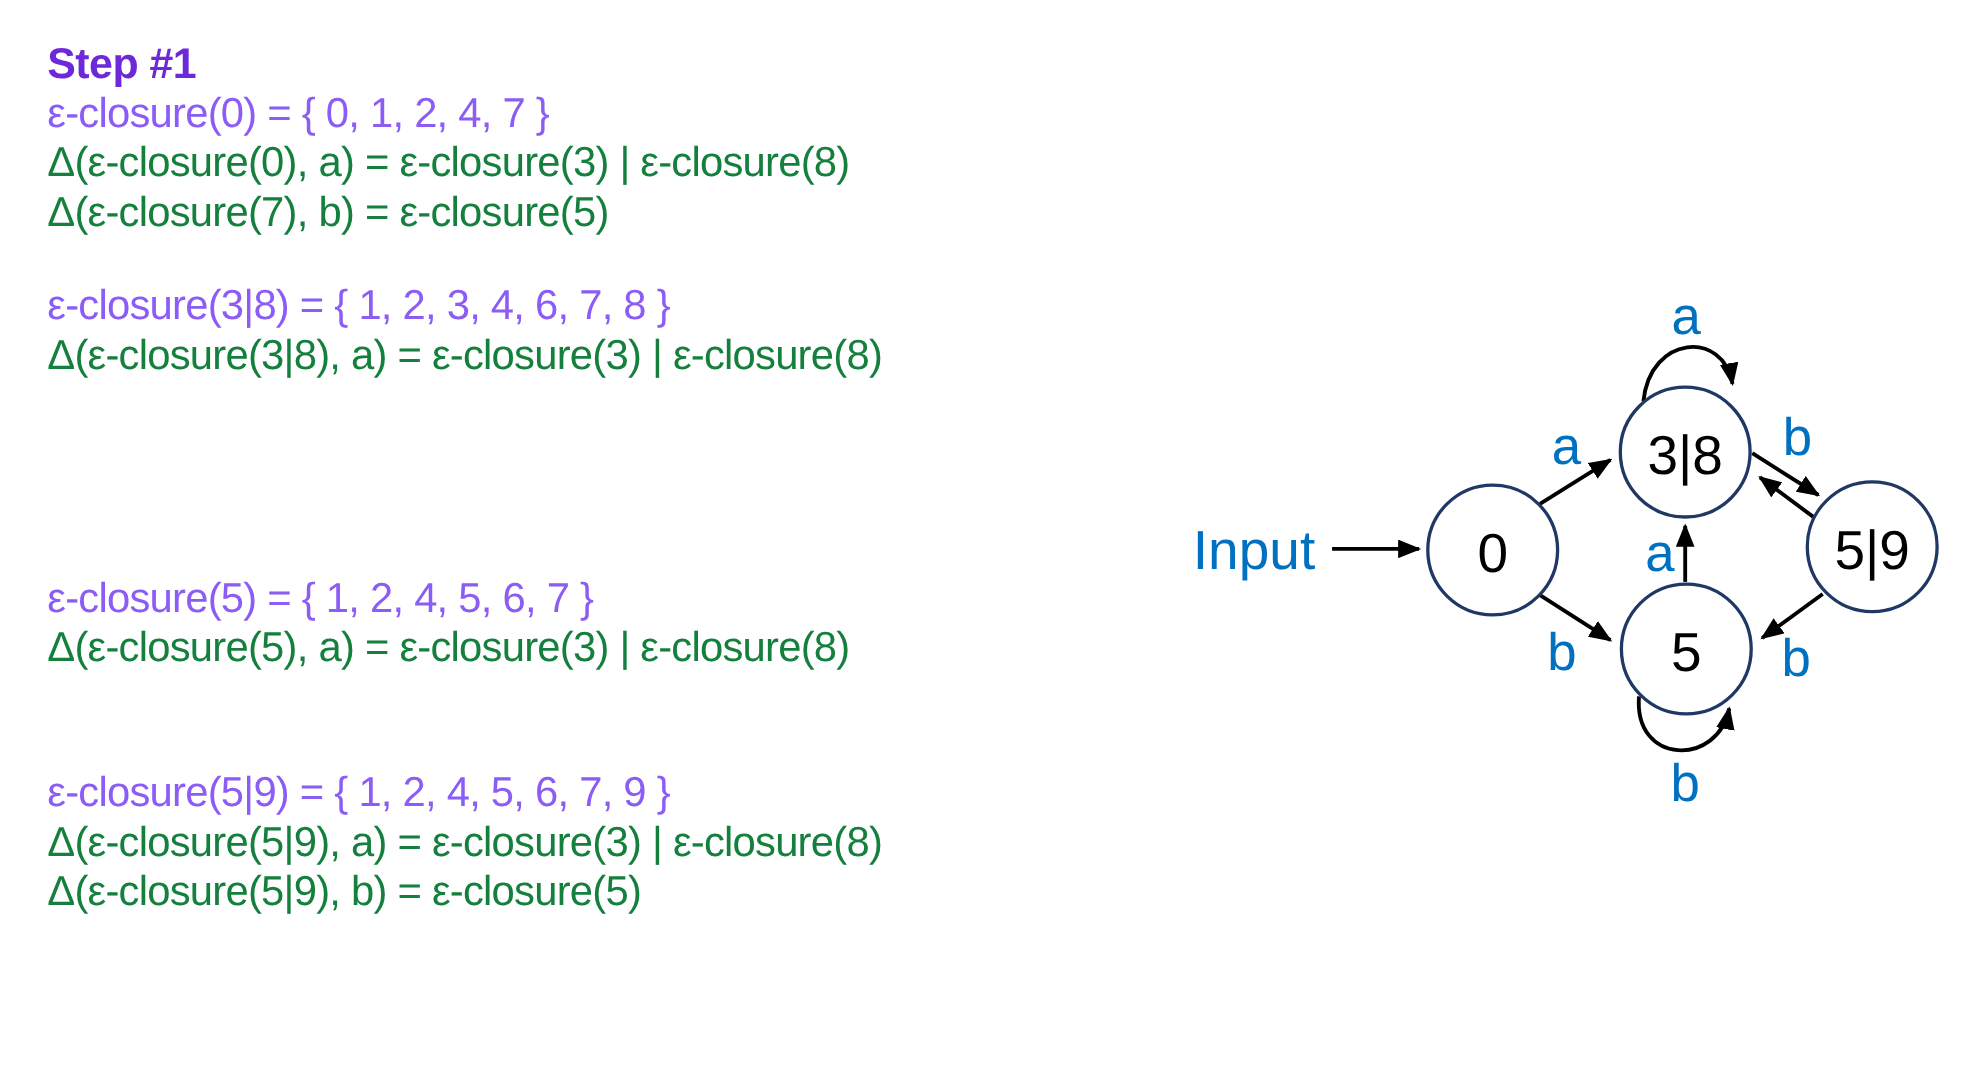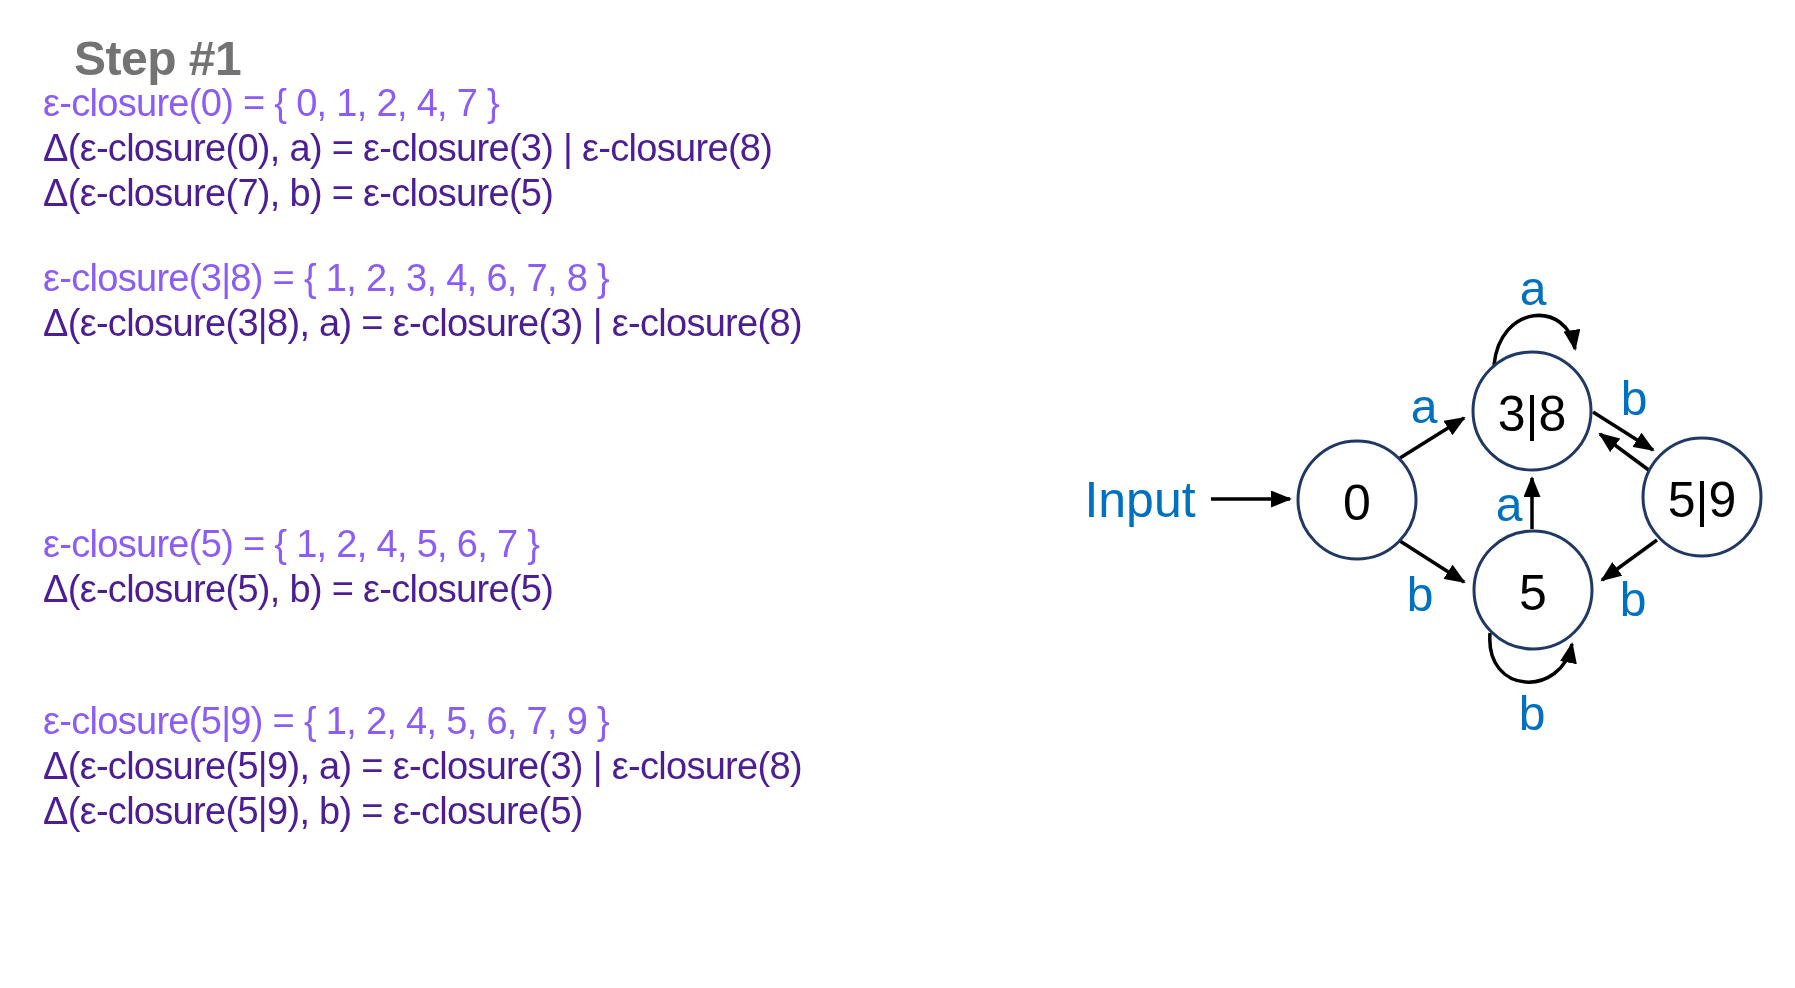--- a/index.html
+++ b/index.html
@@ -21,33 +21,32 @@
     top: 0;
     width: 960px;
     color: #000000;
   }
   .step-block { position: absolute; left: 0; white-space: nowrap; }
   .step-block.b1 { top: 36px; }
   .step-block.b2 { top: 256px; }
   .step-block.b3 { top: 522px; }
   .step-block.b4 { top: 699px; }
   .step-heading {
-    font-size: 48px;
+    font-size: 39px;
     font-weight: 700;
     line-height: 45px;
     letter-spacing: -0.5px;
-    color: #737373;
-    margin-left: 31px;
+    color: #6d28d9;
   }
   .step-line {
     font-size: 38px;
     font-weight: 400;
     line-height: 45px;
     letter-spacing: -0.7px;
-    color: #4c1d95;
+    color: #15803d;
   }
   .step-line.red { color: #8b5cf6; }
   svg.diagram { position: absolute; left: 0; top: 0; }
   .state-circle { fill: #ffffff; stroke: #1f3864; stroke-width: 3px; }
   .edge { stroke: #000000; stroke-width: 3.5px; fill: none; }
   .state-text {
     fill: #000000;
     font-family: "Liberation Sans", "DejaVu Sans", sans-serif;
     font-size: 50px;
     text-anchor: middle;
@@ -82,21 +81,21 @@
       <div class="step-line">Δ(ε-closure(7), b) = ε-closure(5)</div>
     </div>
 
     <div class="step-block b2">
       <div class="step-line red">ε-closure(3|8) = { 1, 2, 3, 4, 6, 7, 8 }</div>
       <div class="step-line">Δ(ε-closure(3|8), a) = ε-closure(3) | ε-closure(8)</div>
     </div>
 
     <div class="step-block b3">
       <div class="step-line red">ε-closure(5) = { 1, 2, 4, 5, 6, 7 }</div>
-      <div class="step-line">Δ(ε-closure(5), b) = ε-closure(5)</div>
+      <div class="step-line">Δ(ε-closure(5), a) = ε-closure(3) | ε-closure(8)</div>
     </div>
 
     <div class="step-block b4">
       <div class="step-line red">ε-closure(5|9) = { 1, 2, 4, 5, 6, 7, 9 }</div>
       <div class="step-line">Δ(ε-closure(5|9), a) = ε-closure(3) | ε-closure(8)</div>
       <div class="step-line">Δ(ε-closure(5|9), b) = ε-closure(5)</div>
     </div>
 
   </div>
 

